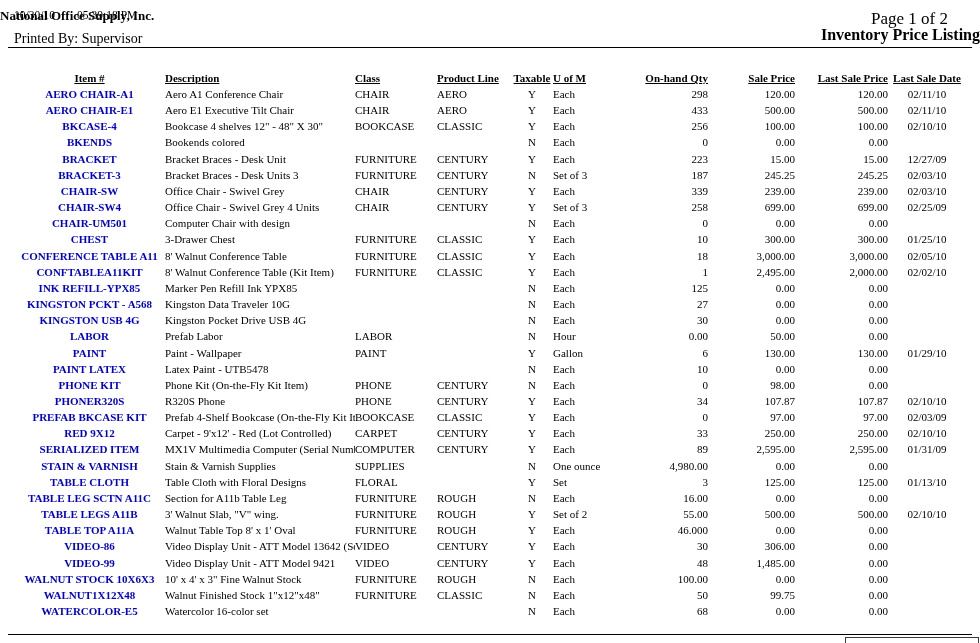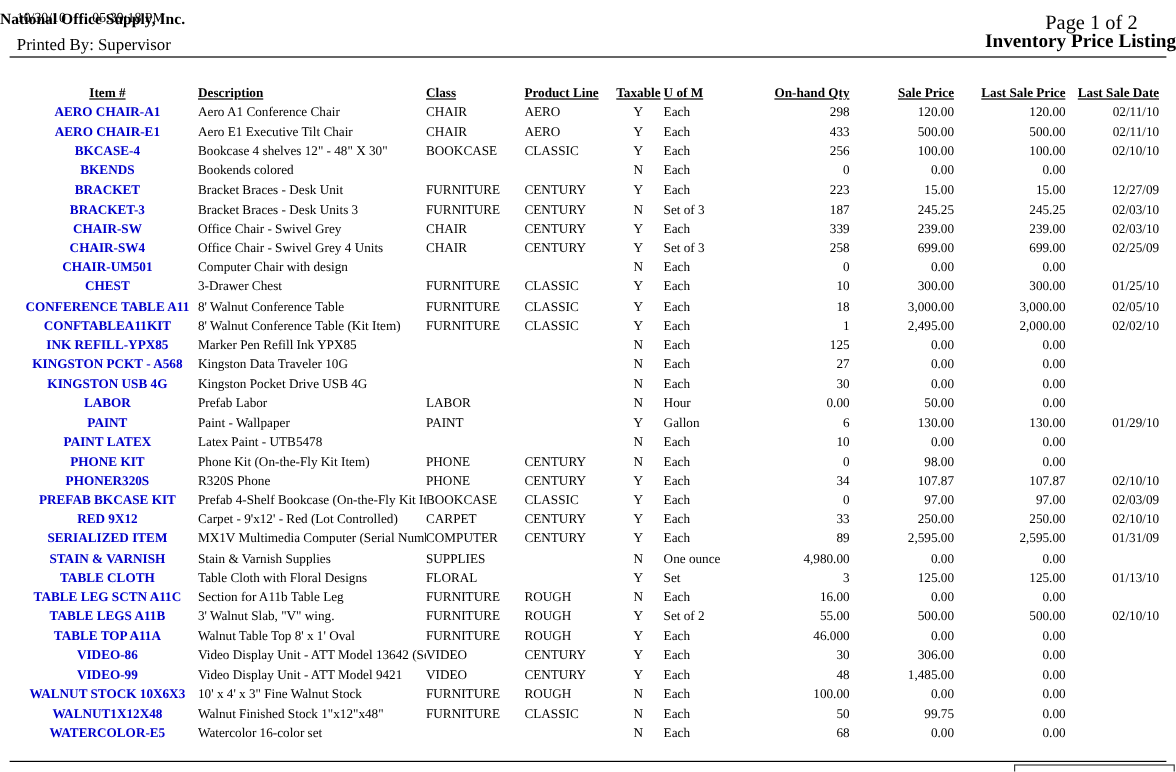--- a/index.html
+++ b/index.html
@@ -15,21 +15,21 @@
   .header-rule{position:absolute;top:47px;left:8px;right:8px;border-top:1px solid #000;}
 
   table.report{position:absolute;top:62px;left:14px;width:952px;border-collapse:collapse;table-layout:fixed;}
   .report th{font-size:11px;font-weight:bold;text-decoration:underline;vertical-align:bottom;height:22px;padding:0 0 2px 0;white-space:nowrap;overflow:hidden;}
   .report td{font-size:11px;height:16.15px;line-height:16.15px;padding:0;white-space:nowrap;overflow:hidden;vertical-align:middle;}
   .c0{text-align:center;}
   td.c0{color:#0000cc;font-weight:bold;cursor:pointer;}
   .c1,.c2,.c3,.c5{text-align:left;}
   .c4{text-align:center;}
   .c6,.c7,.c8{text-align:right;}
-  .c9{text-align:right;padding-left:10px;}
+  .c9{text-align:center;padding-left:10px;}
 
   .bottom-rule{position:absolute;top:634px;left:8px;right:8px;border-top:1px solid #000;}
   .corner-box{position:absolute;top:637px;left:845px;width:132px;height:14px;border:1px solid #3a3a3a;background:#fff;}
 </style>
 </head>
 <body>
 
 <div class="page">
 
   <div class="hdr-date">

